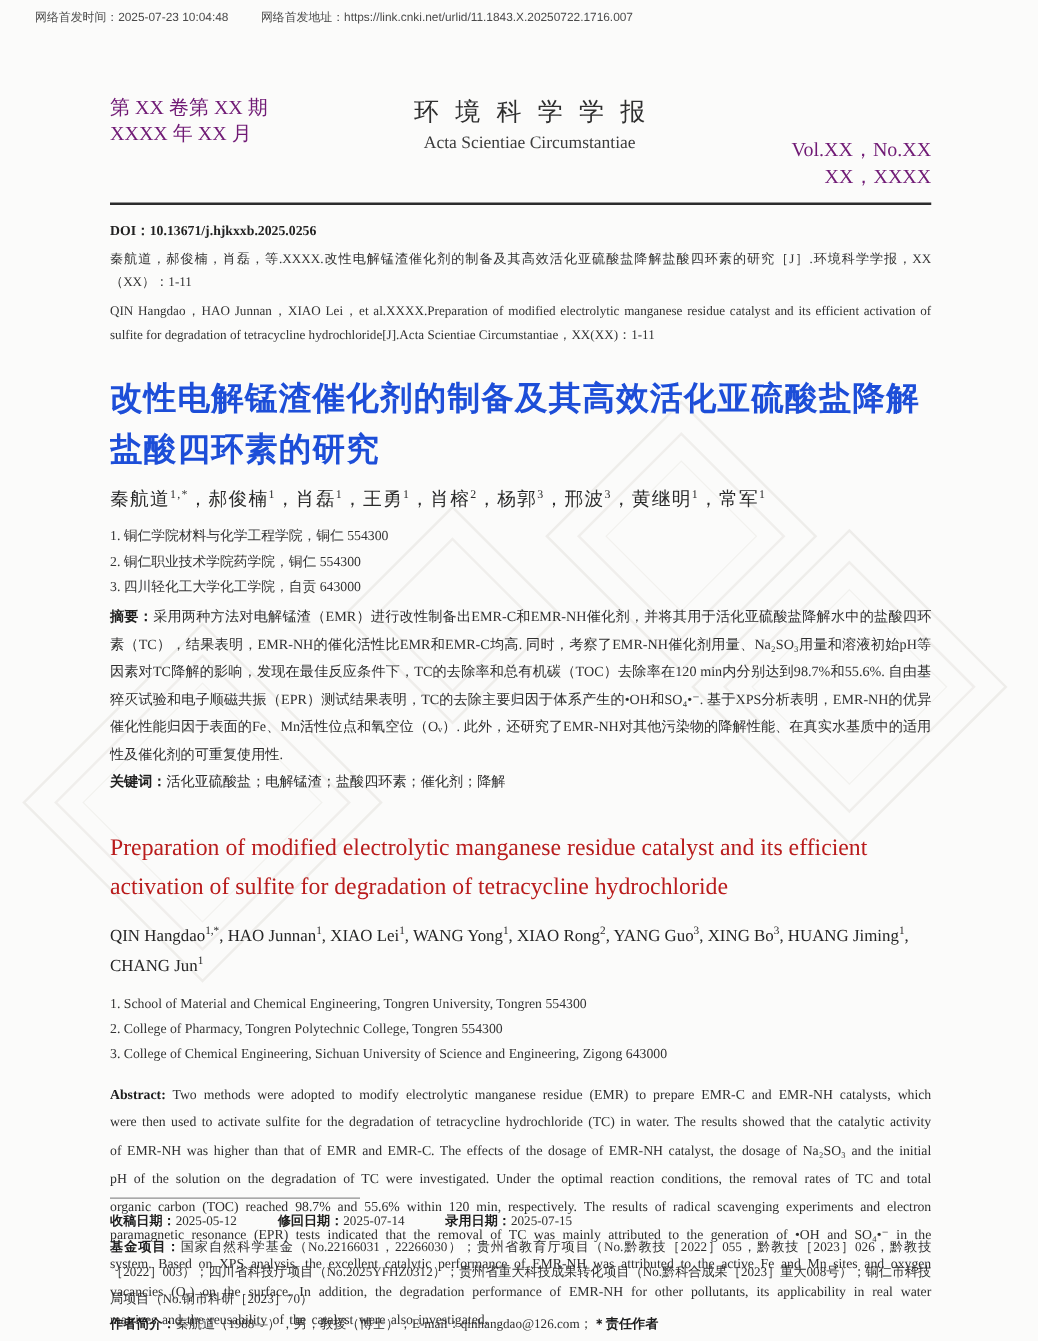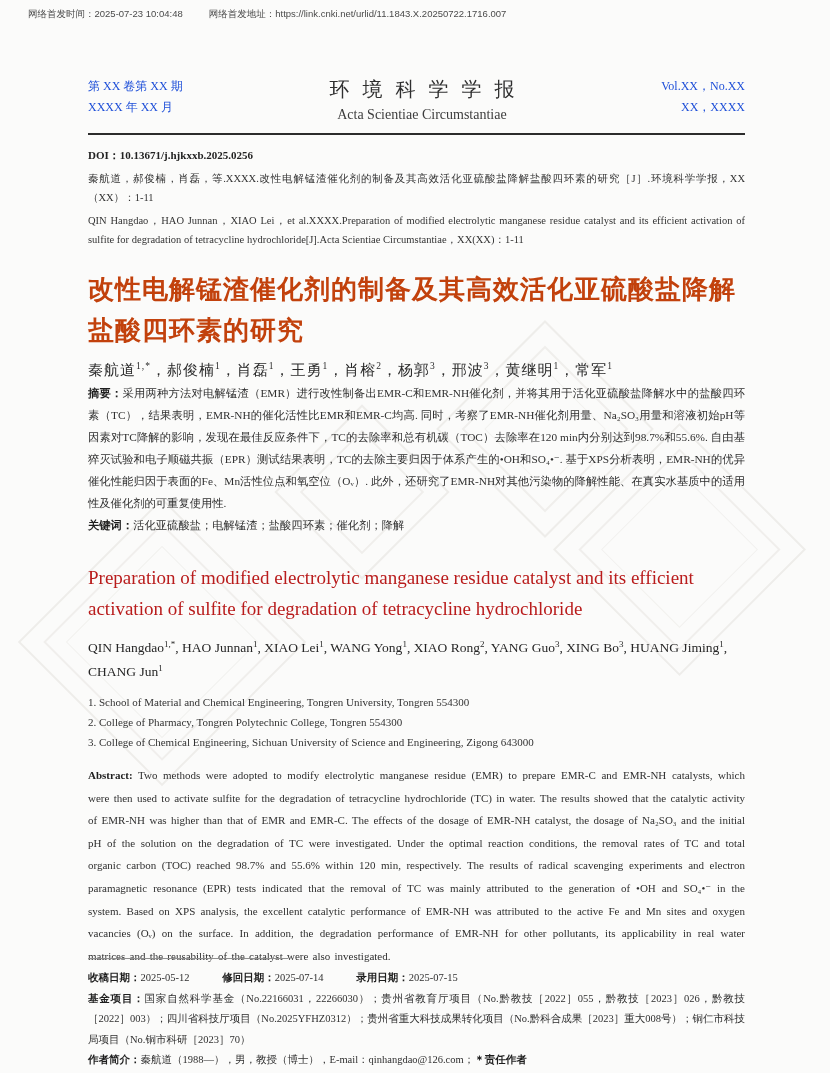--- a/index.html
+++ b/index.html
@@ -15,32 +15,32 @@
     position:absolute;top:8px;left:28px;right:32px;z-index:3;
     font-size:9.5px;color:#4a4a4a;white-space:nowrap;
     font-family:"Liberation Sans","DejaVu Sans",sans-serif;
   }
   .net-header .gap{display:inline-block;width:26px;}
   
   .content{position:relative;margin:0 85px 0 88px;padding-top:76px;}
   
   .jheader{display:flex;justify-content:space-between;align-items:flex-start;
     padding-bottom:10px;border-bottom:2.5px solid #2c2c2c;}
-  .jh-left,.jh-right{font-size:12px;line-height:21px;color:#1d4ed8;}
-  .jh-right{text-align:right;}
+  .jh-left,.jh-right{font-size:16px;line-height:21px;color:#701a75;}
+  .jh-right{text-align:right;margin-top:34px;}
   .jh-center{text-align:center;}
   .jname-cn{font-size:20px;letter-spacing:13px;color:#2f2f2f;font-weight:500;white-space:nowrap;padding-left:13px;}
   .jname-en{font-size:14px;color:#3c3c3c;margin-top:4px;}
   
   .doi{margin-top:13px;font-size:11px;font-weight:bold;color:#222;}
   .cite{margin-top:7px;font-size:10.5px;line-height:18.5px;text-align:justify;color:#333;}
   .cite.en{margin-top:5px;}
   
   .title-cn{
-    margin-top:20px;font-size:26px;line-height:41px;font-weight:bold;color:#c2410c;
+    margin-top:20px;font-size:26px;line-height:41px;font-weight:bold;color:#1d4ed8;
     font-family:"Liberation Sans","DejaVu Sans",sans-serif;letter-spacing:1px;
   }
   .authors-cn{margin-top:10px;font-size:15px;color:#2a2a2a;letter-spacing:1px;}
   .authors-cn sup{font-size:9.5px;}
   .affils{margin-top:10px;font-size:11px;line-height:20.5px;color:#333;}
   
   .abs-cn{margin-top:2px;font-size:11.3px;line-height:22px;text-align:justify;color:#2f2f2f;}
   .lbl{font-weight:bold;color:#1e1e1e;}
   .kw-cn{font-size:11.3px;line-height:22px;color:#2f2f2f;}
   .info-line{margin-top:9px;font-size:11px;color:#2f2f2f;}
@@ -108,20 +108,25 @@
         <div>XX，XXXX</div>
       </div>
     </div>
 
     <div class="doi">DOI：10.13671/j.hjkxxb.2025.0256</div>
     <div class="cite">秦航道，郝俊楠，肖磊，等.XXXX.改性电解锰渣催化剂的制备及其高效活化亚硫酸盐降解盐酸四环素的研究［J］.环境科学学报，XX（XX）：1-11</div>
     <div class="cite en">QIN Hangdao，HAO Junnan，XIAO Lei，et al.XXXX.Preparation of modified electrolytic manganese residue catalyst and its efficient activation of sulfite for degradation of tetracycline hydrochloride[J].Acta Scientiae Circumstantiae，XX(XX)：1-11</div>
 
     <h1 class="title-cn" style="margin:20px 0 0 0;">改性电解锰渣催化剂的制备及其高效活化亚硫酸盐降解盐酸四环素的研究</h1>
     <div class="authors-cn"><span>秦航道</span><sup>1,*</sup>，<span>郝俊楠</span><sup>1</sup>，<span>肖磊</span><sup>1</sup>，<span>王勇</span><sup>1</sup>，<span>肖榕</span><sup>2</sup>，<span>杨郭</span><sup>3</sup>，<span>邢波</span><sup>3</sup>，<span>黄继明</span><sup>1</sup>，<span>常军</span><sup>1</sup></div>
+    <div class="affils">
+        <div>1. 铜仁学院材料与化学工程学院，铜仁 554300</div>
+        <div>2. 铜仁职业技术学院药学院，铜仁 554300</div>
+        <div>3. 四川轻化工大学化工学院，自贡 643000</div>
+      </div>
 
     <div class="abs-cn">
       <span class="lbl">摘要：</span><span>采用两种方法对电解锰渣（EMR）进行改性制备出EMR-C和EMR-NH催化剂，并将其用于活化亚硫酸盐降解水中的盐酸四环素（TC），结果表明，EMR-NH的催化活性比EMR和EMR-C均高. 同时，考察了EMR-NH催化剂用量、Na₂SO₃用量和溶液初始pH等因素对TC降解的影响，发现在最佳反应条件下，TC的去除率和总有机碳（TOC）去除率在120 min内分别达到98.7%和55.6%. 自由基猝灭试验和电子顺磁共振（EPR）测试结果表明，TC的去除主要归因于体系产生的•OH和SO₄•⁻. 基于XPS分析表明，EMR-NH的优异催化性能归因于表面的Fe、Mn活性位点和氧空位（Oᵥ）. 此外，还研究了EMR-NH对其他污染物的降解性能、在真实水基质中的适用性及催化剂的可重复使用性.</span>
     </div>
     <div class="kw-cn">
       <span class="lbl">关键词：</span><span>活化亚硫酸盐；电解锰渣；盐酸四环素；催化剂；降解</span>
     </div>
 
     <h2 class="title-en" style="margin:26px 0 0 0;">Preparation of modified electrolytic manganese residue catalyst and its efficient activation of sulfite for degradation of tetracycline hydrochloride</h2>
     <div class="authors-en"><span>QIN Hangdao</span><sup>1,*</sup>, <span>HAO Junnan</span><sup>1</sup>, <span>XIAO Lei</span><sup>1</sup>, <span>WANG Yong</span><sup>1</sup>, <span>XIAO Rong</span><sup>2</sup>, <span>YANG Guo</span><sup>3</sup>, <span>XING Bo</span><sup>3</sup>, <span>HUANG Jiming</span><sup>1</sup>, <span>CHANG Jun</span><sup>1</sup></div>

